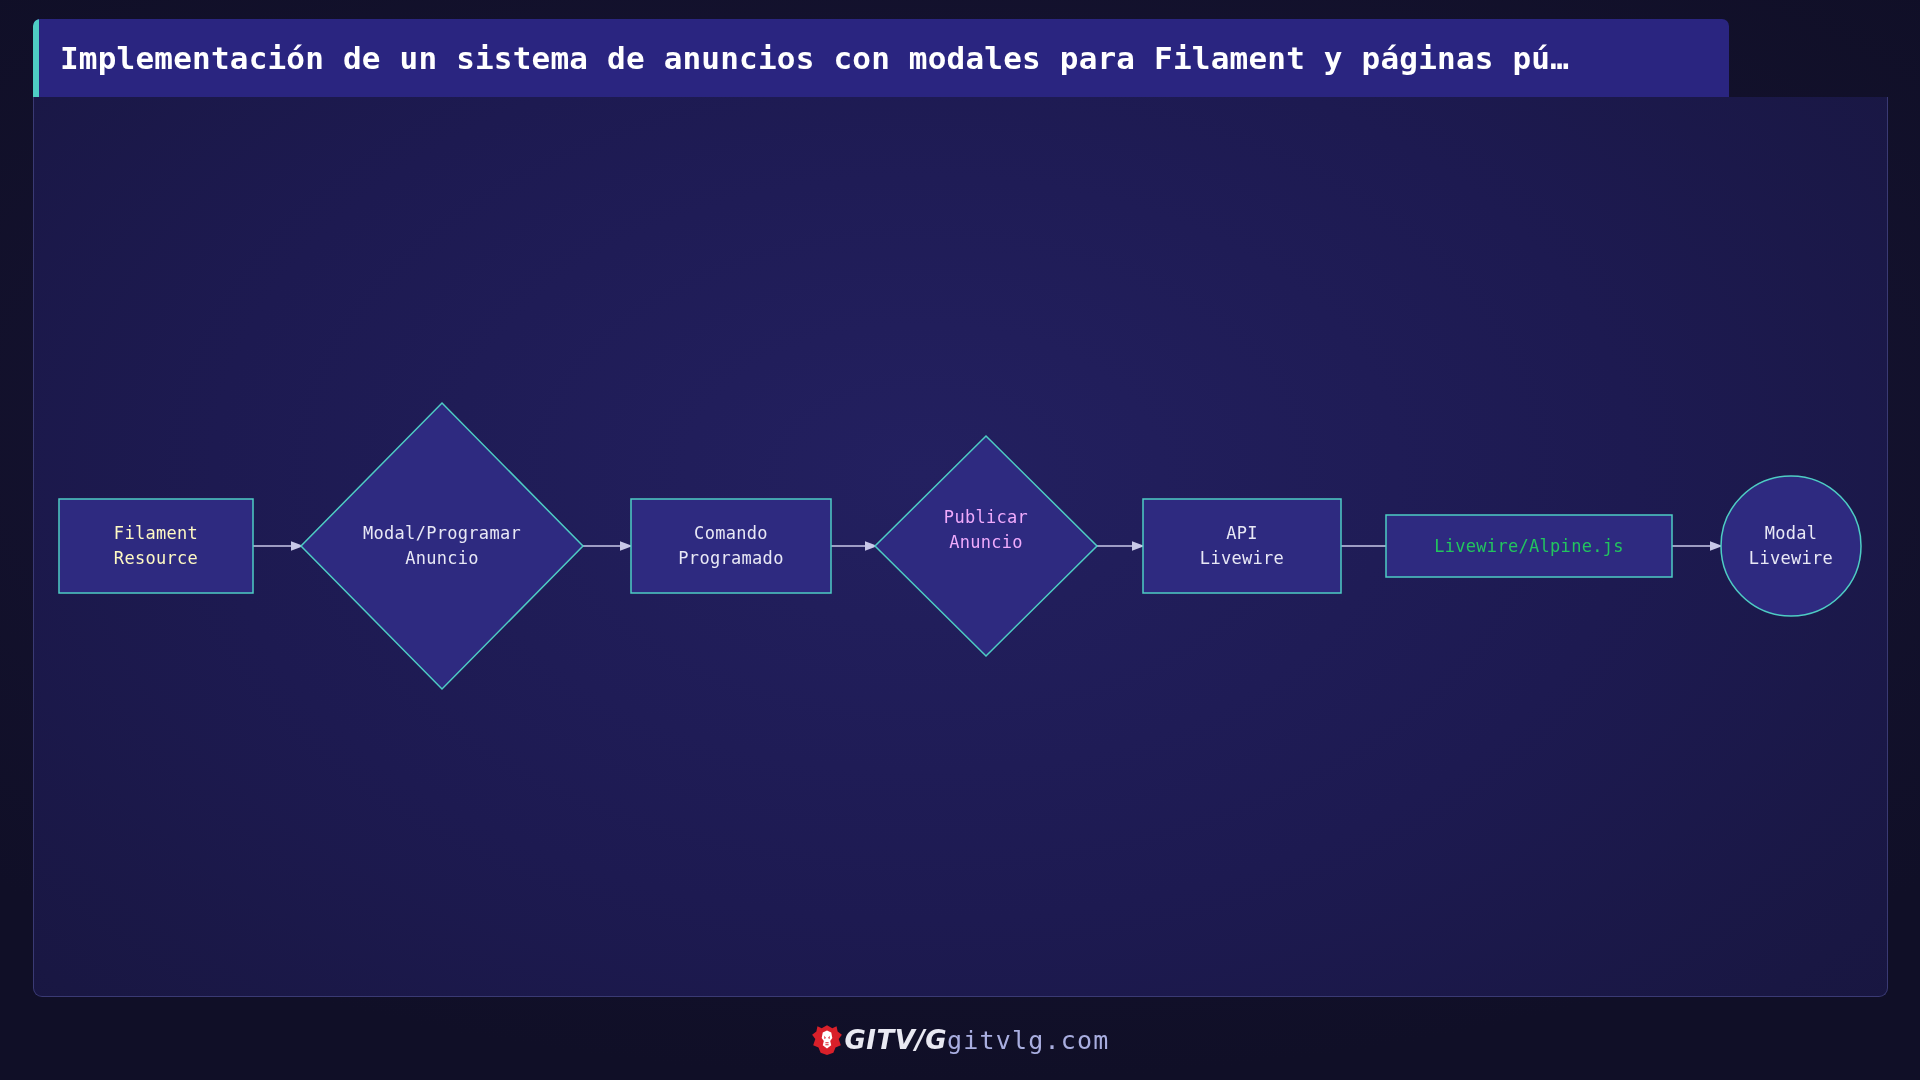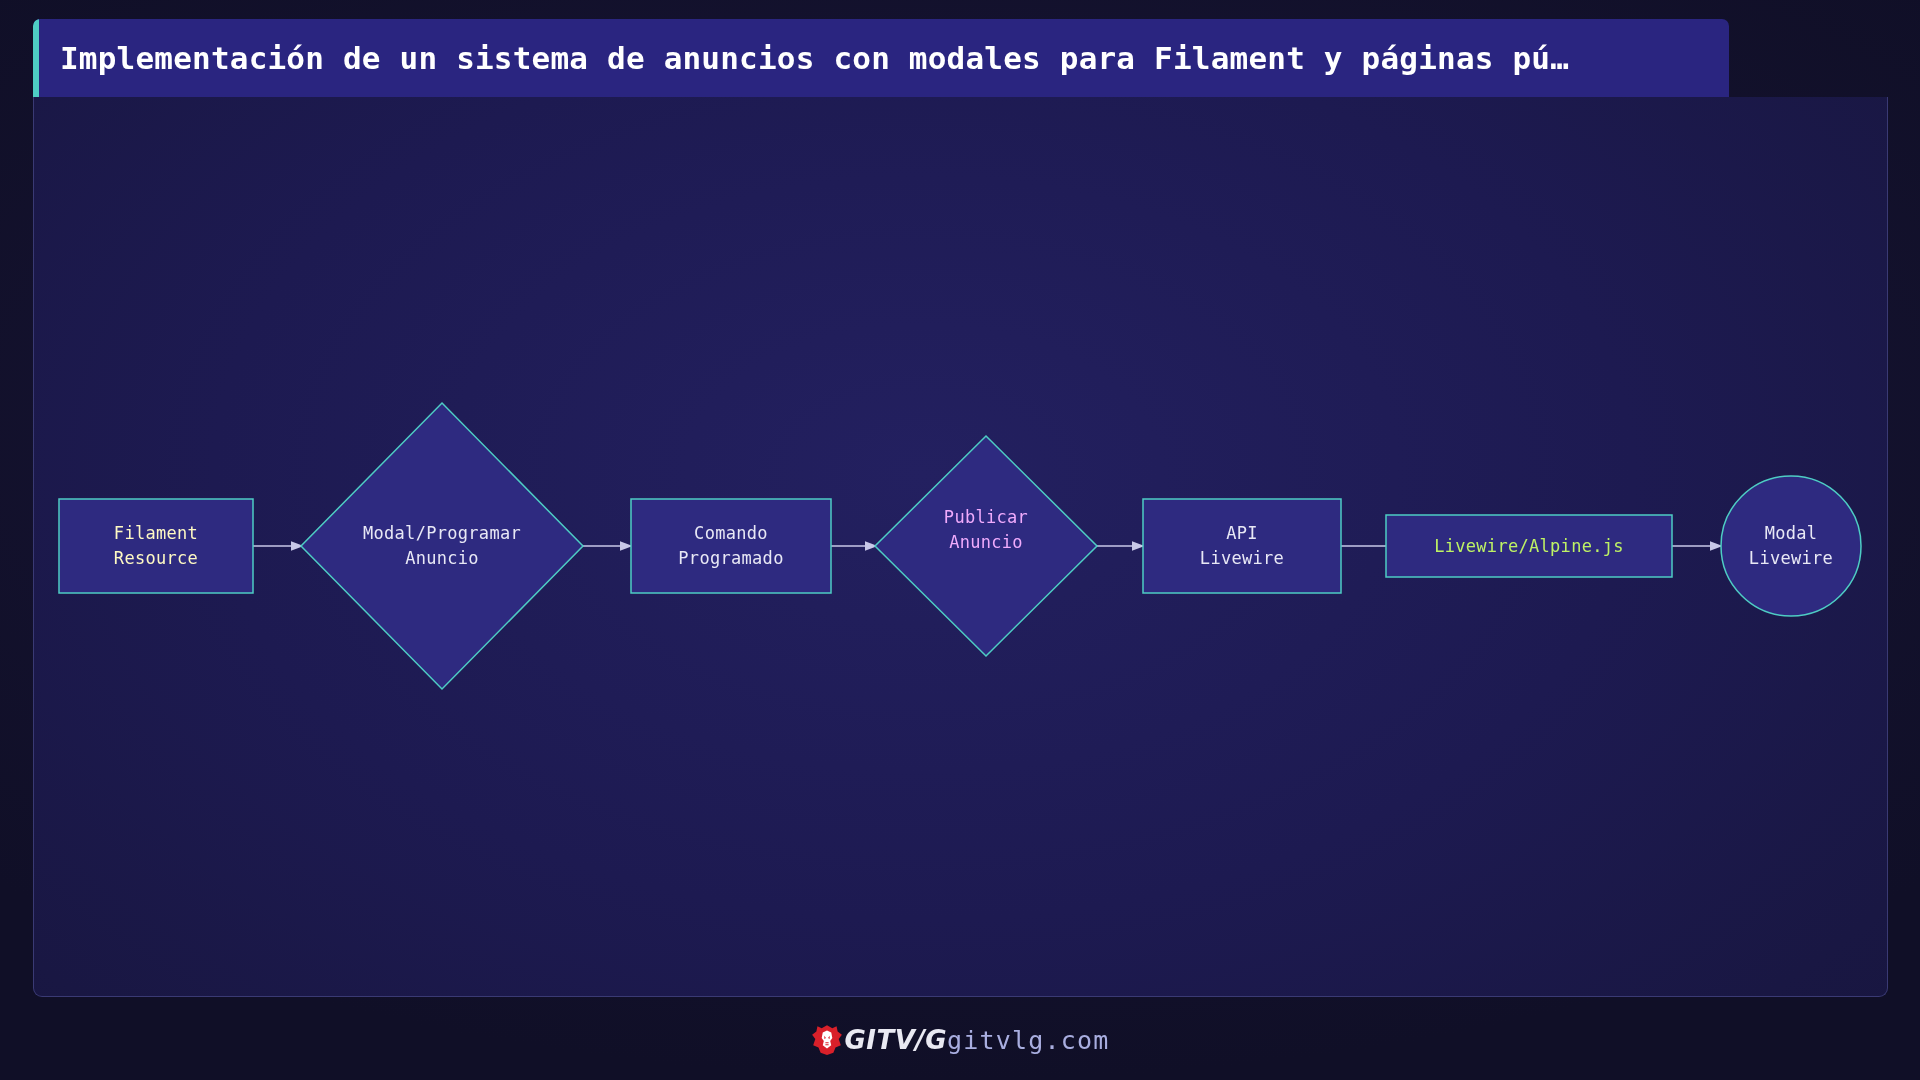--- a/index.html
+++ b/index.html
@@ -133,21 +133,21 @@
     <div class="node-label" style="left: 156px; top: 546px; color: #fef9c3;">Filament
 Resource</div>
     <div class="node-label" style="left: 442px; top: 546px; color: rgb(232, 232, 245);">Modal/Programar
 Anuncio</div>
     <div class="node-label" style="left: 731px; top: 546px; color: rgb(232, 232, 245);">Comando
 Programado</div>
     <div class="node-label" style="left: 986px; top: 530px; color: #f0abfc;">Publicar
 Anuncio</div>
     <div class="node-label" style="left: 1242px; top: 546px; color: rgb(232, 232, 245);">API
 Livewire</div>
-    <div class="node-label" style="left: 1529px; top: 546px; color: #bef264;">Livewire/Alpine.js</div>
+    <div class="node-label" style="left: 1529px; top: 546px; color: #22c55e;">Livewire/Alpine.js</div>
     <div class="node-label" style="left: 1791px; top: 546px; color: rgb(232, 232, 245);">Modal
 Livewire</div>
   </div>
 
 <div class="footer">
   <svg class="logo-mark" viewBox="0 0 64 64">
     <path d="M32 4 L42 10 L50 6 L52 16 L60 22 L54 30 L58 42 L48 46 L44 56 L32 60 L20 56 L16 46 L6 42 L10 30 L4 22 L12 16 L14 6 L22 10 Z" fill="#d9202a"></path>
     <path d="M32 14 L40 18 L42 28 L38 34 L40 42 L32 48 L24 42 L26 34 L22 28 L24 18 Z" fill="#ffffff"></path>
     <path d="M27 24 l3 4 -3 2 z M37 24 l-3 4 3 2 z" fill="#d9202a"></path>
     <path d="M29 36 h6 v2 h-6 z M29 40 h6 v2 h-6 z" fill="#d9202a"></path>

